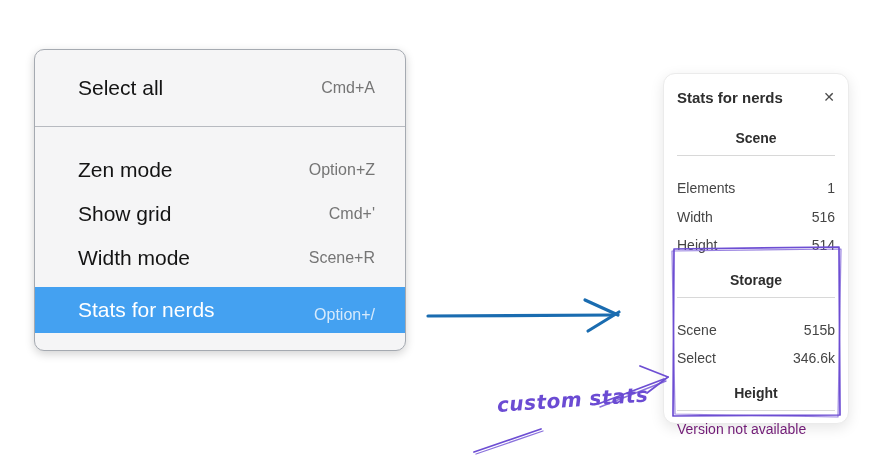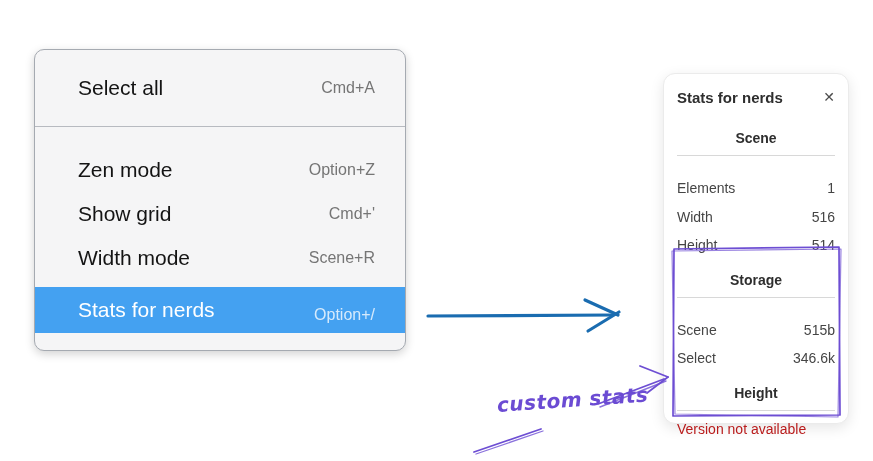--- a/index.html
+++ b/index.html
@@ -37,21 +37,21 @@
   .panel-header { display: flex; align-items: center; justify-content: space-between; height: 22px; }
   .panel-title { font-weight: bold; font-size: 15px; color: #2e2e2e; }
   .panel-close { font-size: 14px; color: #4c4c4c; cursor: pointer; line-height: 1; font-weight: 400; }
   .sec-heading { margin-top: 20px; text-align: center; font-weight: bold; font-size: 14px; color: #2e2e2e; height: 20px; line-height: 20px; }
   .sec-heading.tight { margin-top: 10px; }
   .panel-hr { border: 0; border-top: 1px solid #d8d8d8; margin-top: 7px; }
   .stat-row { display: flex; align-items: center; justify-content: space-between; height: 28.5px; }
   .stat-rows { margin-top: 18px; }
   .stat-label { color: #454545; }
   .stat-value { color: #454545; }
-  .panel-note { margin-top: 6px; height: 24px; line-height: 24px; color: #b91c1c; }
+  .panel-note { margin-top: 6px; height: 24px; line-height: 24px; color: #701a75; }
 
   
   .custom-box-svg { position: absolute; left: 4px; top: 169px; pointer-events: none; }
 
   
   .blue-arrow-svg { position: absolute; left: 424px; top: 296px; pointer-events: none; }
   .annotation-svg { position: absolute; left: 460px; top: 355px; pointer-events: none; }
   .annotation-text {
     position: absolute; left: 497px; top: 393px; width: 160px;
     font-family: "DejaVu Sans", sans-serif; font-style: italic; font-weight: 600;

